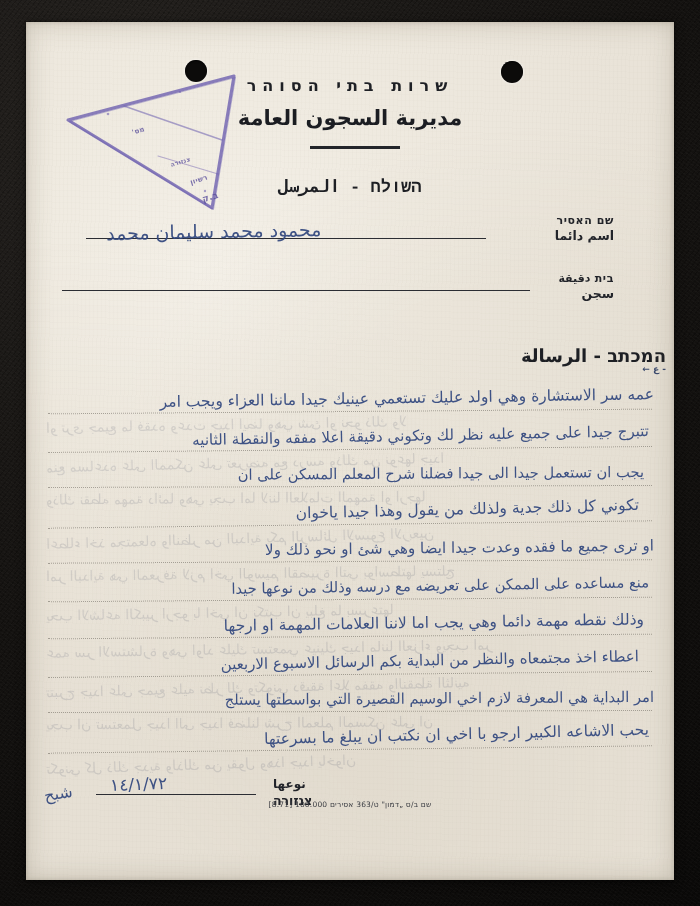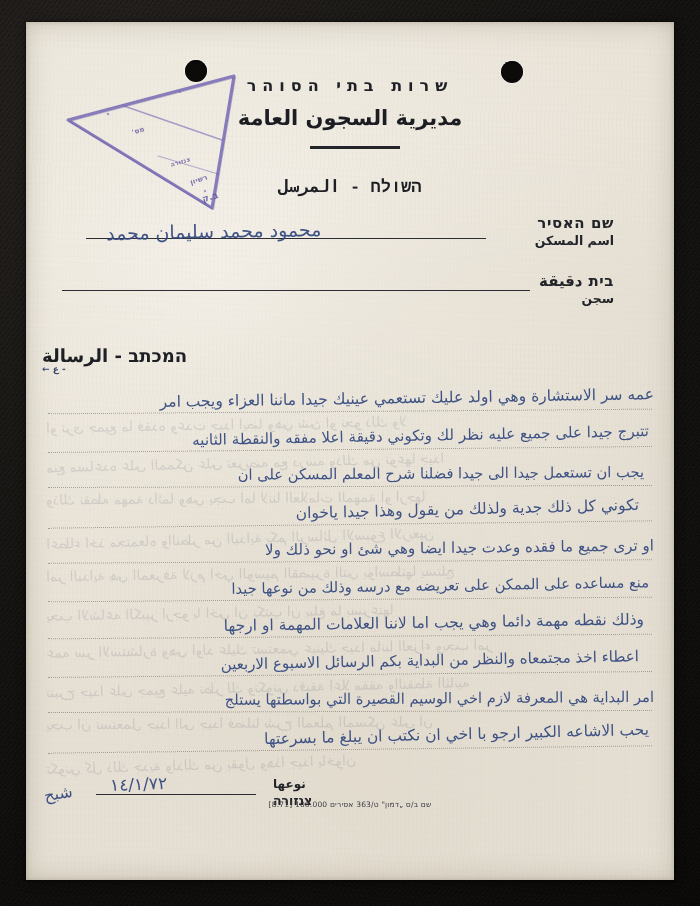--- a/index.html
+++ b/index.html
@@ -91,21 +91,21 @@
   .sender-line {
     left: 0; right: 0; top: 155px;
     text-align: center;
     font-size: 17px;
     font-weight: 700;
     color: #1d1f24;
     font-family: Liberation Mono, monospace;
   }
   .letter-line {
     left: 0; right: 8px; top: 324px;
-    text-align: left;
+    text-align: right;
     font-size: 18px;
     font-weight: 700;
     color: #1d1f24;
     padding-left: 16px;
   }
   .letter-line .tiny-mark {
     display: block;
     font-size: 9px;
     letter-spacing: 5px;
     color: #3a4a6e;
@@ -115,21 +115,21 @@
   
   .field-label {
     position: absolute;
     right: 60px;
     text-align: right;
     direction: rtl;
     line-height: 1.25;
   }
   .field-label .he {
     display: block;
-    font-size: 15px;
+    font-size: 11px;
     font-weight: 700;
     letter-spacing: .6px;
     color: #22242a;
   }
   .field-label .ar {
     display: block;
     font-size: 12.5px;
     font-weight: 700;
     color: #22242a;
   }
@@ -317,21 +317,21 @@
       </div>
 
     <div class="print hdr-he">שרות בתי הסוהר</div>
     <div class="print hdr-ar">مديرية السجون العامة</div>
     <div class="rule-head"></div>
 
     <div class="print sender-line">השולח - المرسل</div>
 
     <div class="field-label lbl-name">
       <span class="he">שם האסיר</span>
-      <span class="ar">اسم المسكن</span>
+      <span class="ar">اسم دائما</span>
     </div>
     <div class="form-rule rule-name"></div>
     <div class="ink hw-name">محمود محمد سليمان محمد</div>
 
     <div class="field-label lbl-prison">
       <span class="he">בית دقيقة</span>
       <span class="ar">سجن</span>
     </div>
     <div class="form-rule rule-prison"></div>
 

